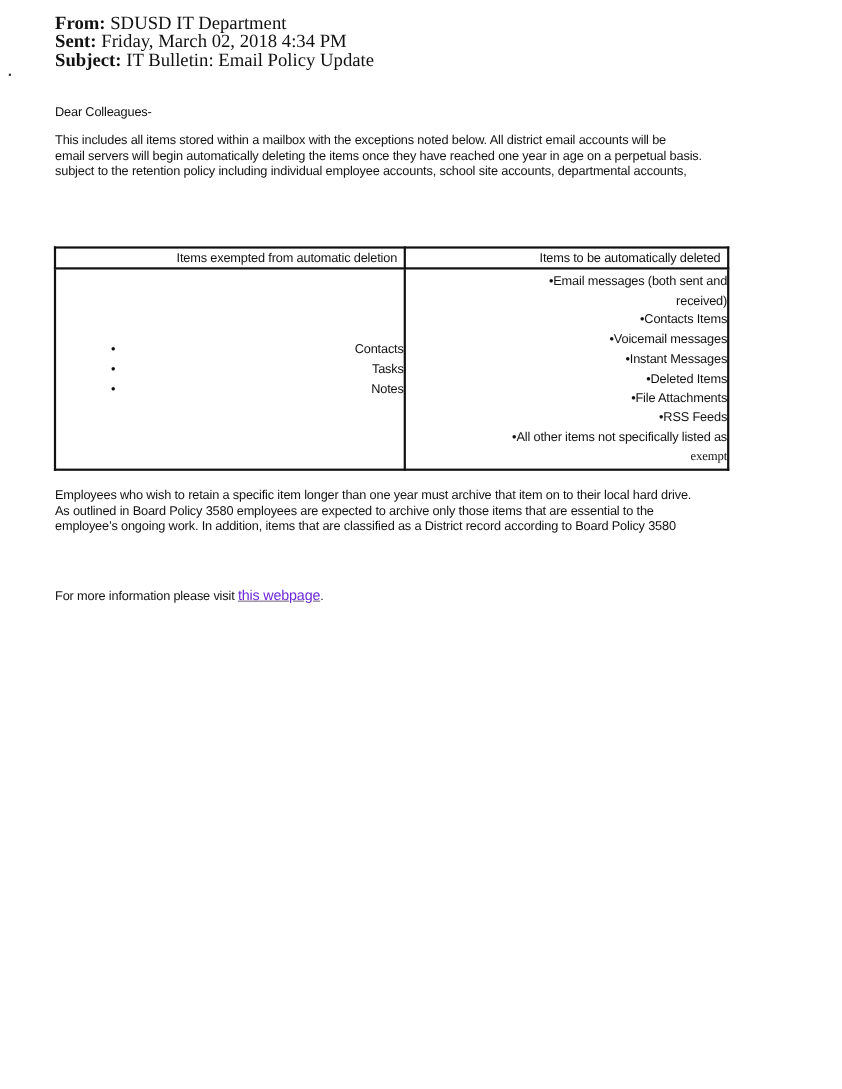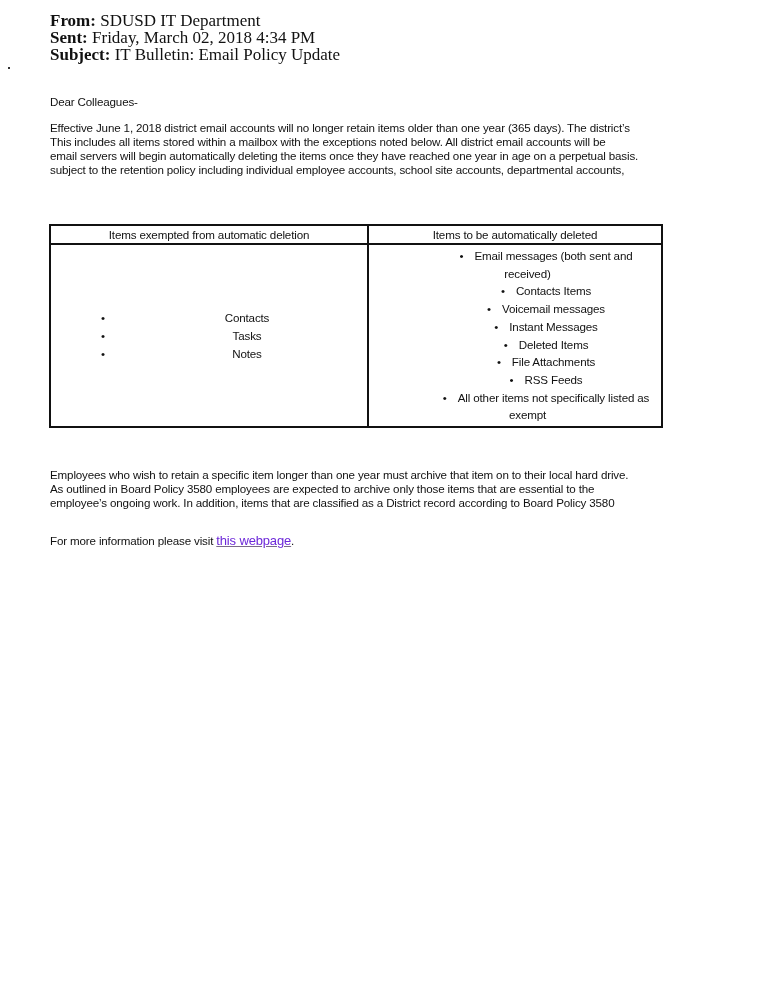--- a/index.html
+++ b/index.html
@@ -3,21 +3,21 @@
   <meta charset="utf-8">
   <style>
     html, body { margin: 0; padding: 0; background: #ffffff; }
     body { width: 765px; height: 990px; position: relative; overflow: hidden; color: #111; }
     .hdr { position: absolute; left: 50px; font-family: "Liberation Serif", serif; font-size: 17px; line-height: 17px; white-space: nowrap; }
     .hdr b { font-weight: bold; }
     .dot { position: absolute; left: 8px; top: 67px; width: 2px; height: 2px; background: #333; }
     .body-text { position: absolute; left: 50px; font-family: "Liberation Sans", sans-serif; font-size: 11.6px; line-height: 14px; letter-spacing: -0.15px; }
     .para { width: 665px; }
     table.policy { position: absolute; left: 49px; top: 224px; width: 614px; border-collapse: collapse; font-family: "Liberation Sans", sans-serif; font-size: 11.6px; letter-spacing: -0.15px; }
-    table.policy td, table.policy th { border: 2px solid #111; padding: 0; vertical-align: top; font-weight: normal; text-align: center; }
+    table.policy td, table.policy th { border: 2px solid #111; padding: 0; vertical-align: top; font-weight: normal; text-align: right; }
     table.policy th { padding: 1px 6px; height: 15px; line-height: 15px; }
     .col1 { width: 304px; }
     .exempt-cell { vertical-align: middle !important; }
     ul.exempt { list-style: none; margin: 0; padding: 0 0 0 50px; line-height: 18px; }
     ul.exempt li { position: relative; padding-left: 26px; }
     .bullet { position: absolute; left: 0; top: 0; }
     ul.deleted { list-style: none; margin: 0; padding: 2px 0 2px 51px; line-height: 17.7px; }
     ul.deleted li { text-indent: 0; }
     ul.deleted .b { display: inline-block; width: 26px; }
     .link { color: #6d28d9; text-decoration: underline; text-decoration-color: #7a6a88; font-size: 13px; }
@@ -36,21 +36,20 @@
 <div class="hdr" style="top:46px;">
   <b>Subject:</b>
   <span>IT Bulletin: Email Policy Update</span>
 </div>
 
 <div class="dot"></div>
 
 <div class="body-text" style="top:95px;">Dear Colleagues-</div>
 
 <div class="body-text para" style="top:121px;">
-  <div>Effective June 1, 2018 district email accounts will no longer retain items older than one year (365 days). The district’s</div>
   <div>This includes all items stored within a mailbox with the exceptions noted below. All district email accounts will be</div>
   <div>email servers will begin automatically deleting the items once they have reached one year in age on a perpetual basis.</div>
   <div>subject to the retention policy including individual employee accounts, school site accounts, departmental accounts,</div>
 </div>
 
 <table class="policy">
   <tbody>
       <tr>
     <th class="col1">Items exempted from automatic deletion</th>
     <th>Items to be automatically deleted</th>
@@ -67,28 +66,28 @@
       <ul class="deleted">
         <li><span class="b">•</span><span>Email messages (both sent and</span></li>
         <li style="margin-left:-26px;"><span>received)</span></li>
         <li><span class="b">•</span><span>Contacts Items</span></li>
         <li><span class="b">•</span><span>Voicemail messages</span></li>
         <li><span class="b">•</span><span>Instant Messages</span></li>
         <li><span class="b">•</span><span>Deleted Items</span></li>
         <li><span class="b">•</span><span>File Attachments</span></li>
         <li><span class="b">•</span><span>RSS Feeds</span></li>
         <li><span class="b">•</span><span>All other items not specifically listed as</span></li>
-        <li style="margin-left:-26px;"><span>exempt</span></li>
+        <li style="margin-left:-26px;font-family:Liberation Serif, serif;"><span>exempt</span></li>
       </ul>
     </td>
   </tr>
 </tbody>
   </table>
 
-<div class="body-text para" style="top:468px;">
+<div class="body-text para" style="top:444px;">
   <div>Employees who wish to retain a specific item longer than one year must archive that item on to their local hard drive.</div>
   <div>As outlined in Board Policy 3580 employees are expected to archive only those items that are essential to the</div>
   <div>employee’s ongoing work. In addition, items that are classified as a District record according to Board Policy 3580</div>
 </div>
 
 <div class="body-text" style="top:534px;">
   <span>For more information please visit </span><a class="link">this webpage</a><span>.</span>
 </div>
 
 </body></html>

